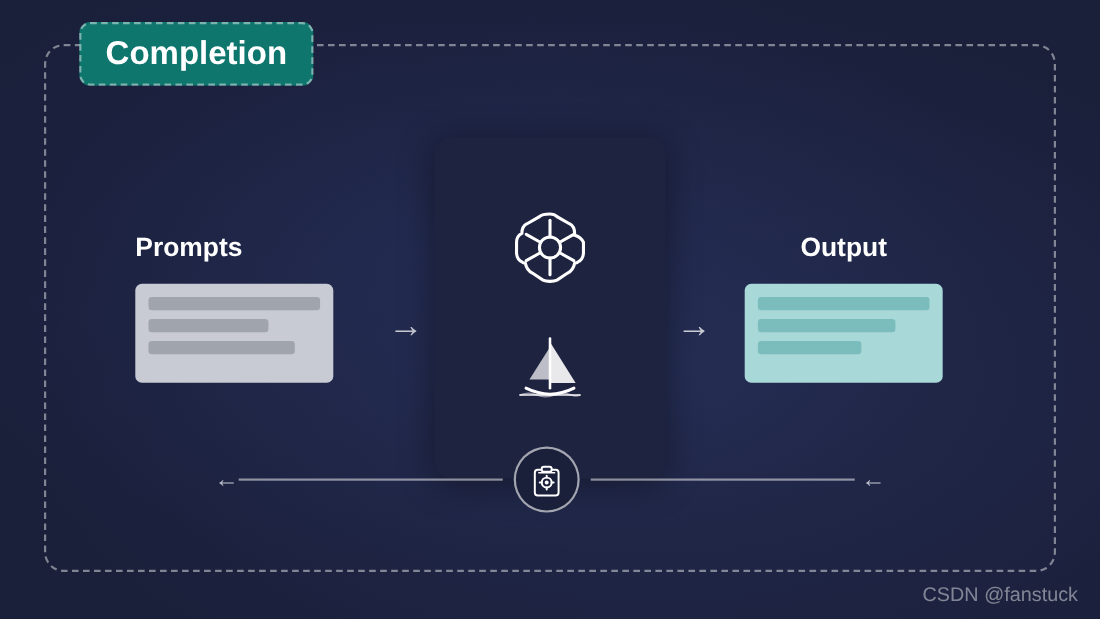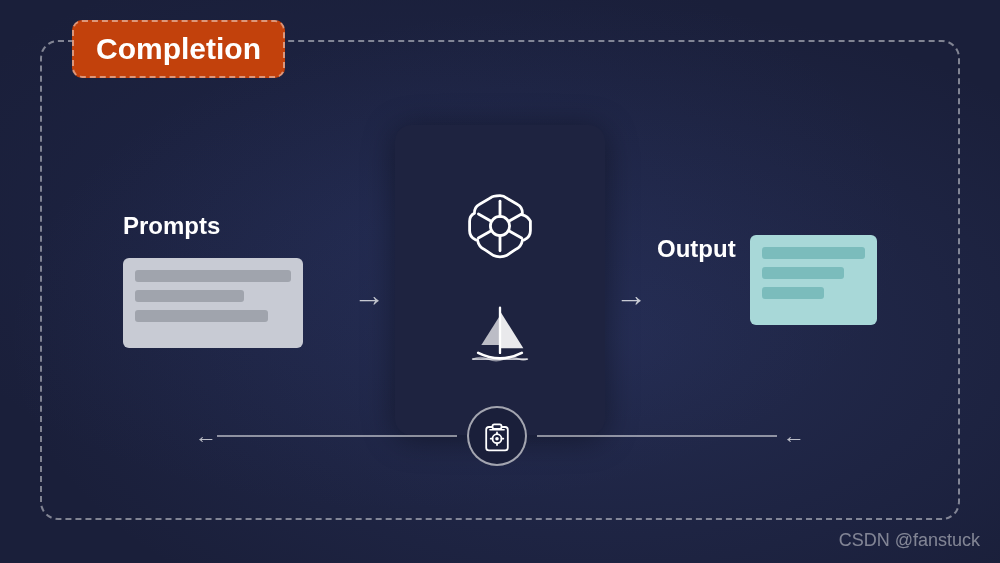--- a/index.html
+++ b/index.html
@@ -30,21 +30,21 @@
       height: 480px;
       border: 2.5px dashed rgba(255,255,255,0.45);
       border-radius: 18px;
     }
 
     
     .completion-badge {
       position: absolute;
       top: -22px;
       left: 30px;
-      background: #c2410c;
+      background: #0f766e;
       border: 2.5px dashed rgba(255,255,255,0.45);
       border-radius: 10px;
       padding: 10px 22px;
     }
     .completion-badge span {
       color: #fff;
       font-size: 30px;
       font-weight: 700;
     }
 
@@ -123,22 +123,22 @@
 
     
     .sailboat-icon svg {
       width: 80px;
       height: 70px;
     }
 
     
     .output-col {
       display: flex;
-      flex-direction: row;
-      align-items: flex-start;
+      flex-direction: column;
+      align-items: center;
       gap: 14px;
       width: 220px;
     }
     .output-label {
       color: #fff;
       font-size: 24px;
       font-weight: 700;
       margin-bottom: 4px;
     }
     .output-box {

